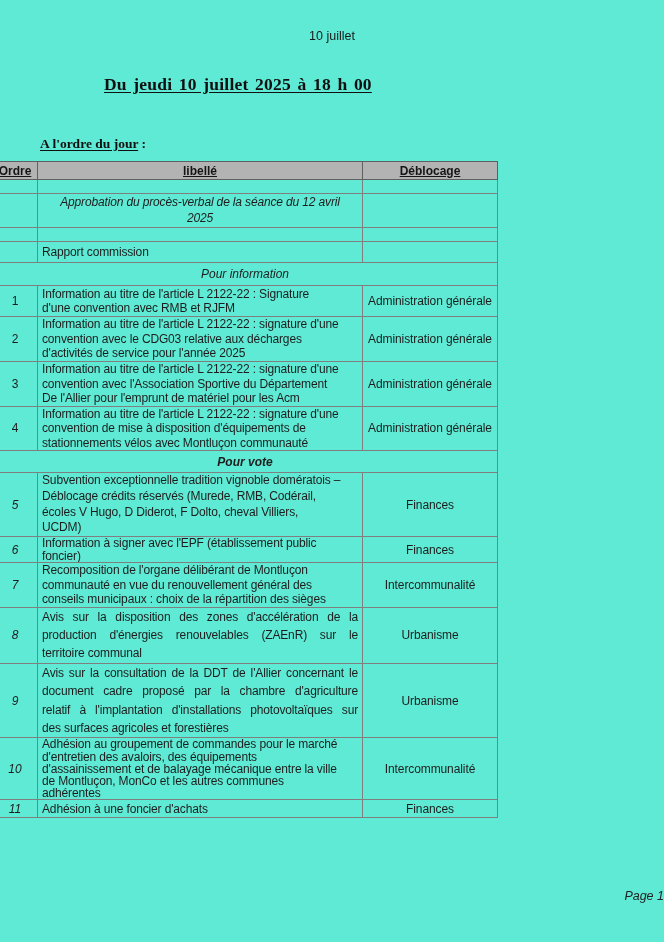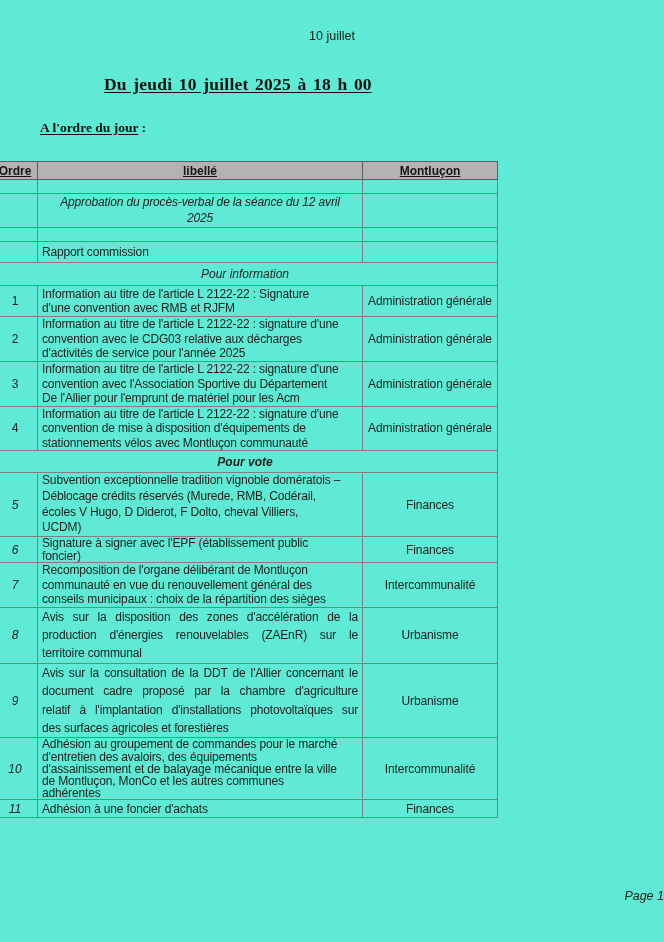--- a/index.html
+++ b/index.html
@@ -16,21 +16,21 @@
     text-align:center;font-size:12.5px;color:#1a1a1a;
   }
   .doc-title{
     position:absolute;left:104px;top:74px;margin:0;
     font-family:"Liberation Serif",serif;
     font-size:17.5px;font-weight:bold;color:#101010;
     text-decoration:underline;text-underline-offset:2px;
     letter-spacing:0.2px;word-spacing:2px;
   }
   .agenda-heading{
-    position:absolute;left:40px;top:120px;
+    position:absolute;left:40px;top:136px;
     font-family:"Liberation Serif",serif;
     font-size:13.5px;font-weight:bold;color:#101010;
   }
   .agenda-heading .u{text-decoration:underline;text-underline-offset:2px;}
   .page-footer{
     position:absolute;top:889px;left:0;width:100%;
     text-align:right;font-size:12.5px;color:#222;font-style:italic;
   }
 
   table.agenda{
@@ -87,21 +87,21 @@
   <table class="agenda">
     <colgroup>
       <col style="width:45px">
         <col style="width:325px">
         <col style="width:135px">
     </colgroup>
     <thead>
       <tr class="hHead">
         <th>Ordre</th>
         <th>libellé</th>
-        <th>Montluçon</th>
+        <th>Déblocage</th>
       </tr>
     </thead>
     <tbody>
       <tr class="h14">
         <td class="ord"></td>
         <td class="lib"></td>
         <td class="cat"></td>
       </tr>
       <tr class="h34">
         <td class="ord"></td>
@@ -155,21 +155,21 @@
       <tr class="h64">
         <td class="ord it">5</td>
         <td class="lib lh15">Subvention exceptionnelle tradition vignoble domératois –
 Déblocage crédits réservés (Murede, RMB, Codérail,
 écoles V Hugo, D Diderot, F Dolto, cheval Villiers,
 UCDM)</td>
         <td class="cat">Finances</td>
       </tr>
       <tr class="h26">
         <td class="ord it">6</td>
-        <td class="lib lh125">Signature à signer avec l'EPF (établissement public
+        <td class="lib lh125">Information à signer avec l'EPF (établissement public
 foncier)</td>
         <td class="cat">Finances</td>
       </tr>
       <tr class="h44">
         <td class="ord it">7</td>
         <td class="lib">Recomposition de l'organe délibérant de Montluçon
 communauté en vue du renouvellement général des
 conseils municipaux : choix de la répartition des sièges</td>
         <td class="cat">Intercommunalité</td>
       </tr>

